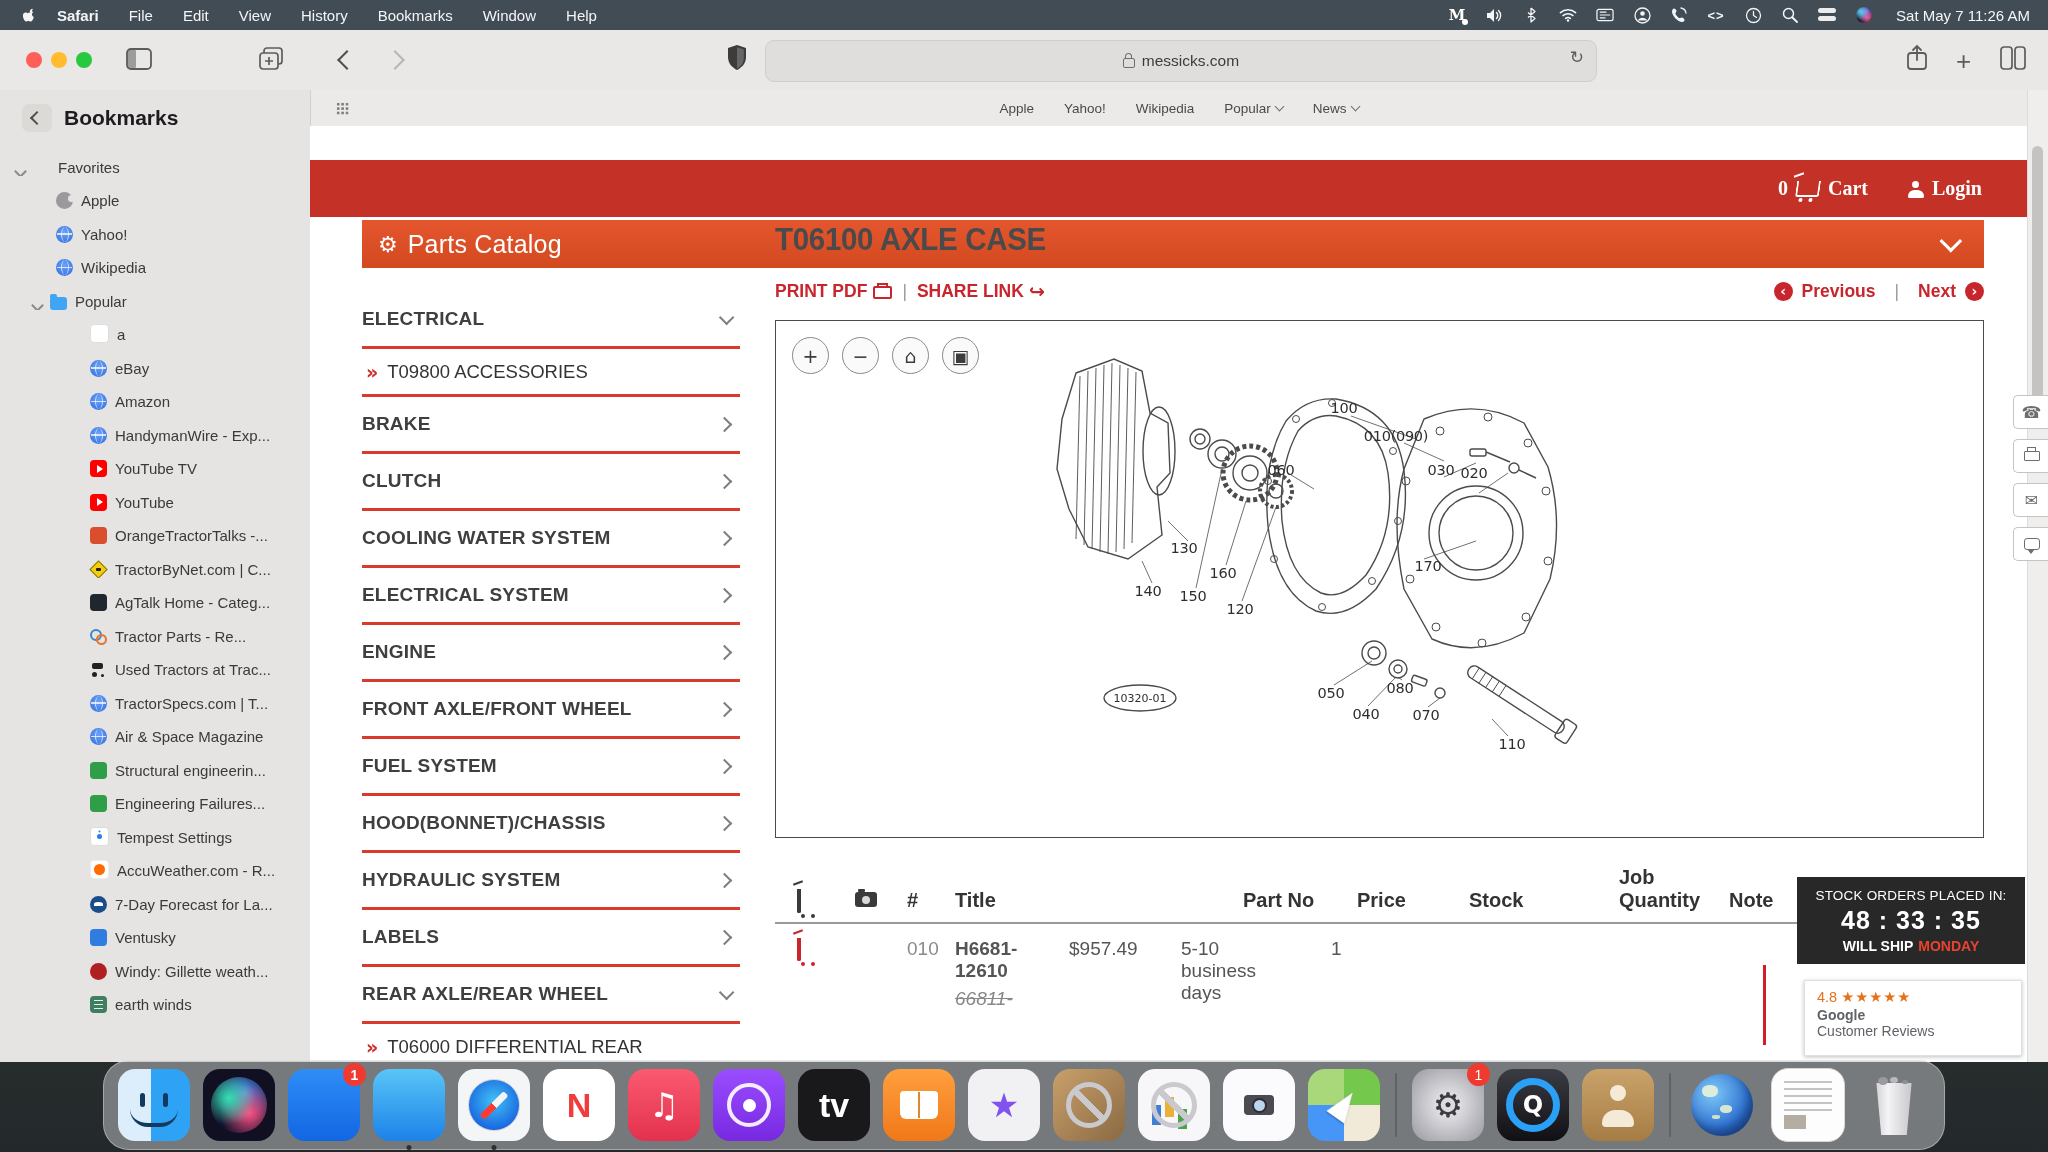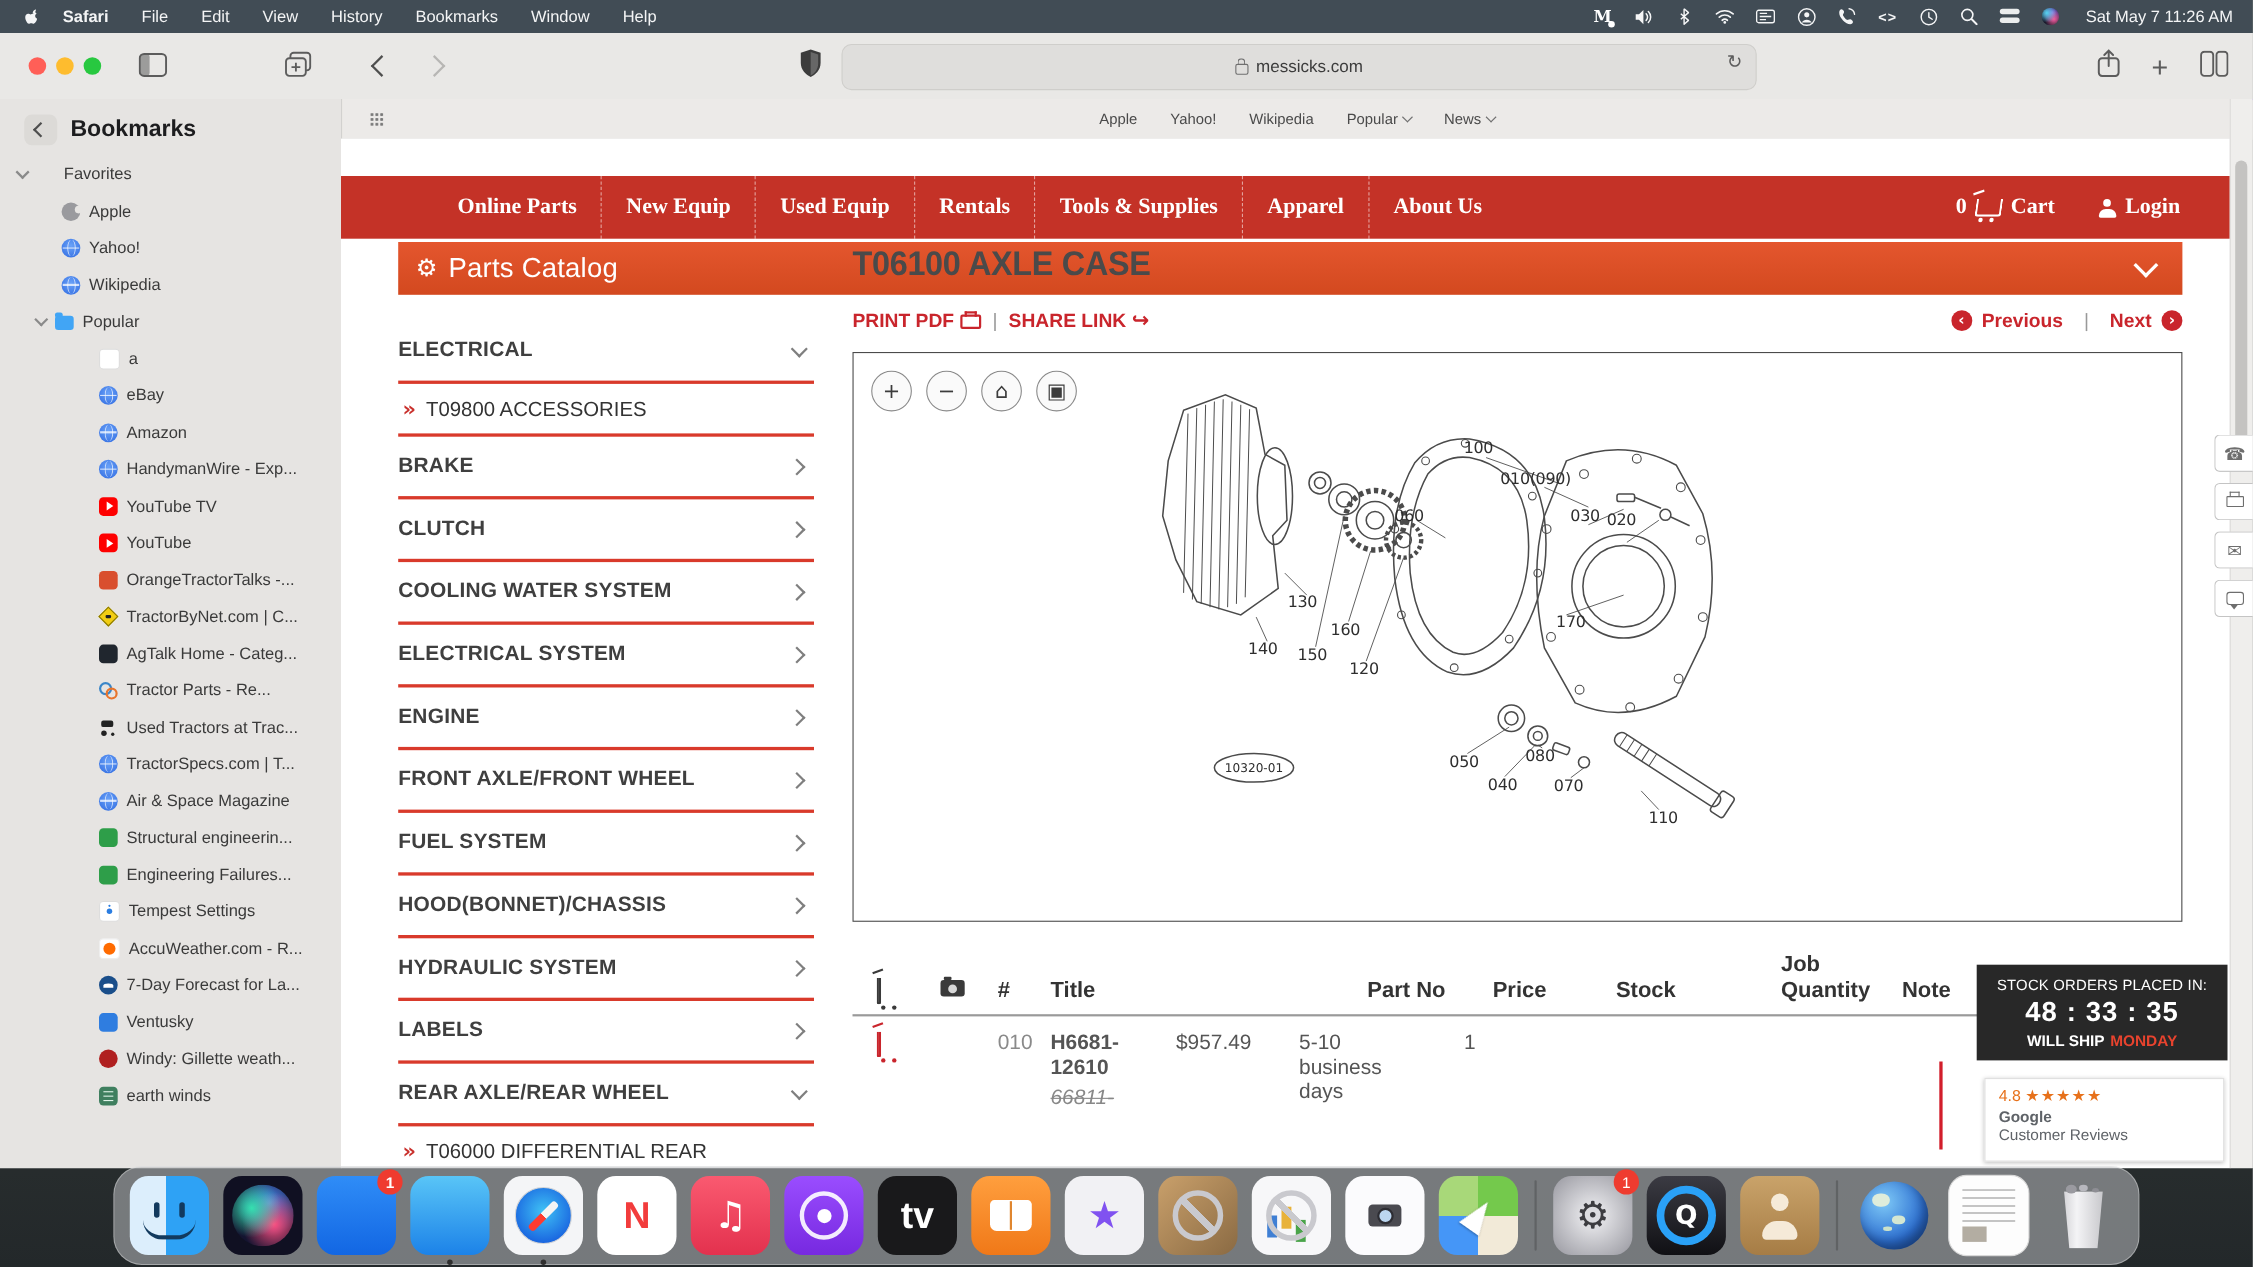--- a/index.html
+++ b/index.html
@@ -52,21 +52,21 @@
     background-image:radial-gradient(#7a7a7a 1.2px,transparent 1.4px);background-size:4.4px 4.4px;}
   .fav-item{display:flex;align-items:center;gap:5px;}
   .mini-chev{width:6px;height:6px;border-right:1.6px solid #6f6f6f;border-bottom:1.6px solid #6f6f6f;transform:rotate(45deg);margin-top:-3px;}
   
   #sidebar{position:absolute;left:0;top:60px;width:310px;height:972px;background:#e6e4e2;border-right:1px solid #d2d1cf;}
   #sb-head{display:flex;align-items:center;gap:12px;padding:14px 0 10px 22px;}
   #sb-back{width:30px;height:28px;border-radius:7px;background:#dcdad7;display:flex;align-items:center;justify-content:center;}
   #sb-back .chev{width:8px;height:8px;border-width:2px;}
   #sb-title{font-size:21px;font-weight:bold;color:#1d1d1f;}
   #bm-list{display:flex;flex-direction:column;}
-  .bm-row{height:33.5px;display:flex;align-items:center;gap:8px;font-size:15px;color:#3a3a3a;white-space:nowrap;overflow:hidden;}
+  .bm-row{height:33.5px;display:flex;align-items:flex-end;gap:8px;font-size:15px;color:#3a3a3a;white-space:nowrap;overflow:hidden;}
   .bm-row[data-level="1"]{padding-left:16px;}
   .bm-row[data-level="2"]{padding-left:56px;}
   .bm-row[data-level="2"][data-kind="folder"]{padding-left:33px;}
   .bm-row[data-level="3"]{padding-left:90px;}
   .disc{width:7px;height:7px;border-right:2px solid #8a8a8a;border-bottom:2px solid #8a8a8a;transform:rotate(45deg);flex:none;margin-top:-4px;}
   .fav{width:17px;height:17px;border-radius:4px;flex:none;position:relative;display:inline-flex;
        align-items:center;justify-content:center;font-size:11px;font-weight:bold;color:#fff;font-family:"DejaVu Sans",sans-serif;}
   .fav[data-icon="favorites-star"]{background:none;color:#3478f6;font-size:17px;}
   .fav[data-icon="globe"]{border-radius:50%;background:radial-gradient(circle at 50% 38%,#6aa2f8,#2f6ae0);}
   .fav[data-icon="globe"]::before{content:"";position:absolute;left:1px;right:1px;top:7.5px;height:1.5px;background:rgba(255,255,255,.75);}
@@ -584,29 +584,20 @@
           <span class="fav" data-icon="earth-winds"></span>
           <span>earth winds</span>
         </div>
 
     </div>
   </div>
 
   <div id="page">
 
     <div id="sitenav">
-      <span class="navitems">
-        <span class="ni">Online Parts</span>
-          <span class="ni">New Equip</span>
-          <span class="ni">Used Equip</span>
-          <span class="ni">Rentals</span>
-          <span class="ni">Tools &amp; Supplies</span>
-          <span class="ni">Apparel</span>
-          <span class="ni">About Us</span>
-      </span>
       <span class="right">
         <span class="grp">
           <span>0</span>
           <span class="cart-ico"></span>
           <span>Cart</span>
         </span>
         <span class="grp">
           <span class="person-ico"></span>
           <span>Login</span>
         </span>

